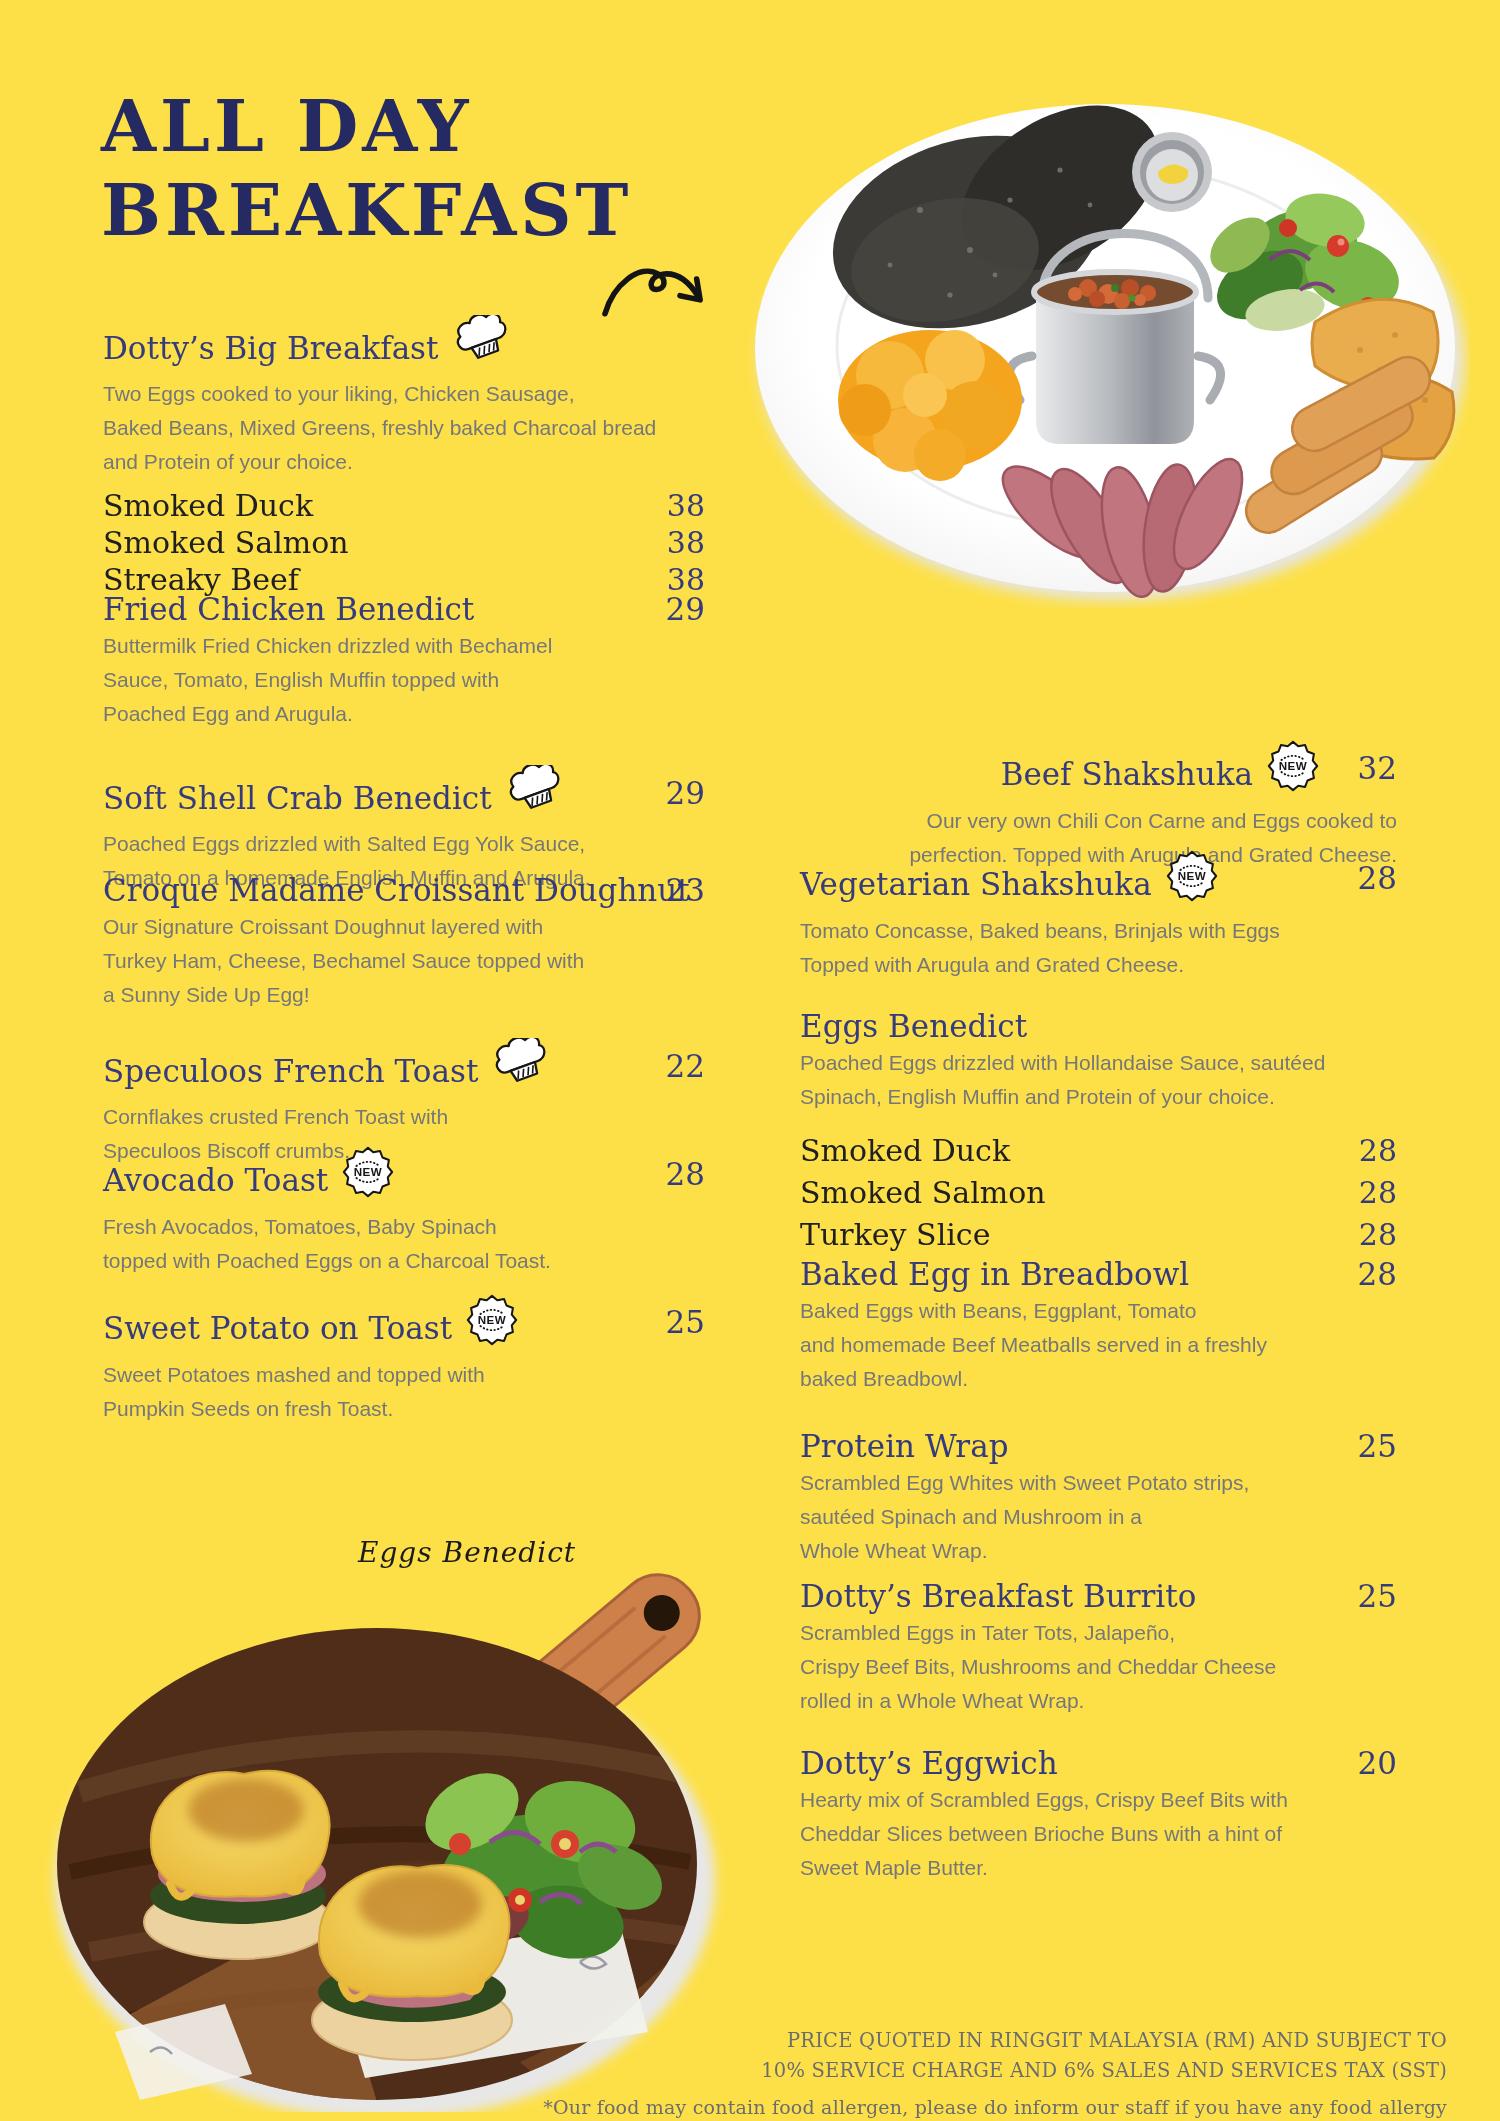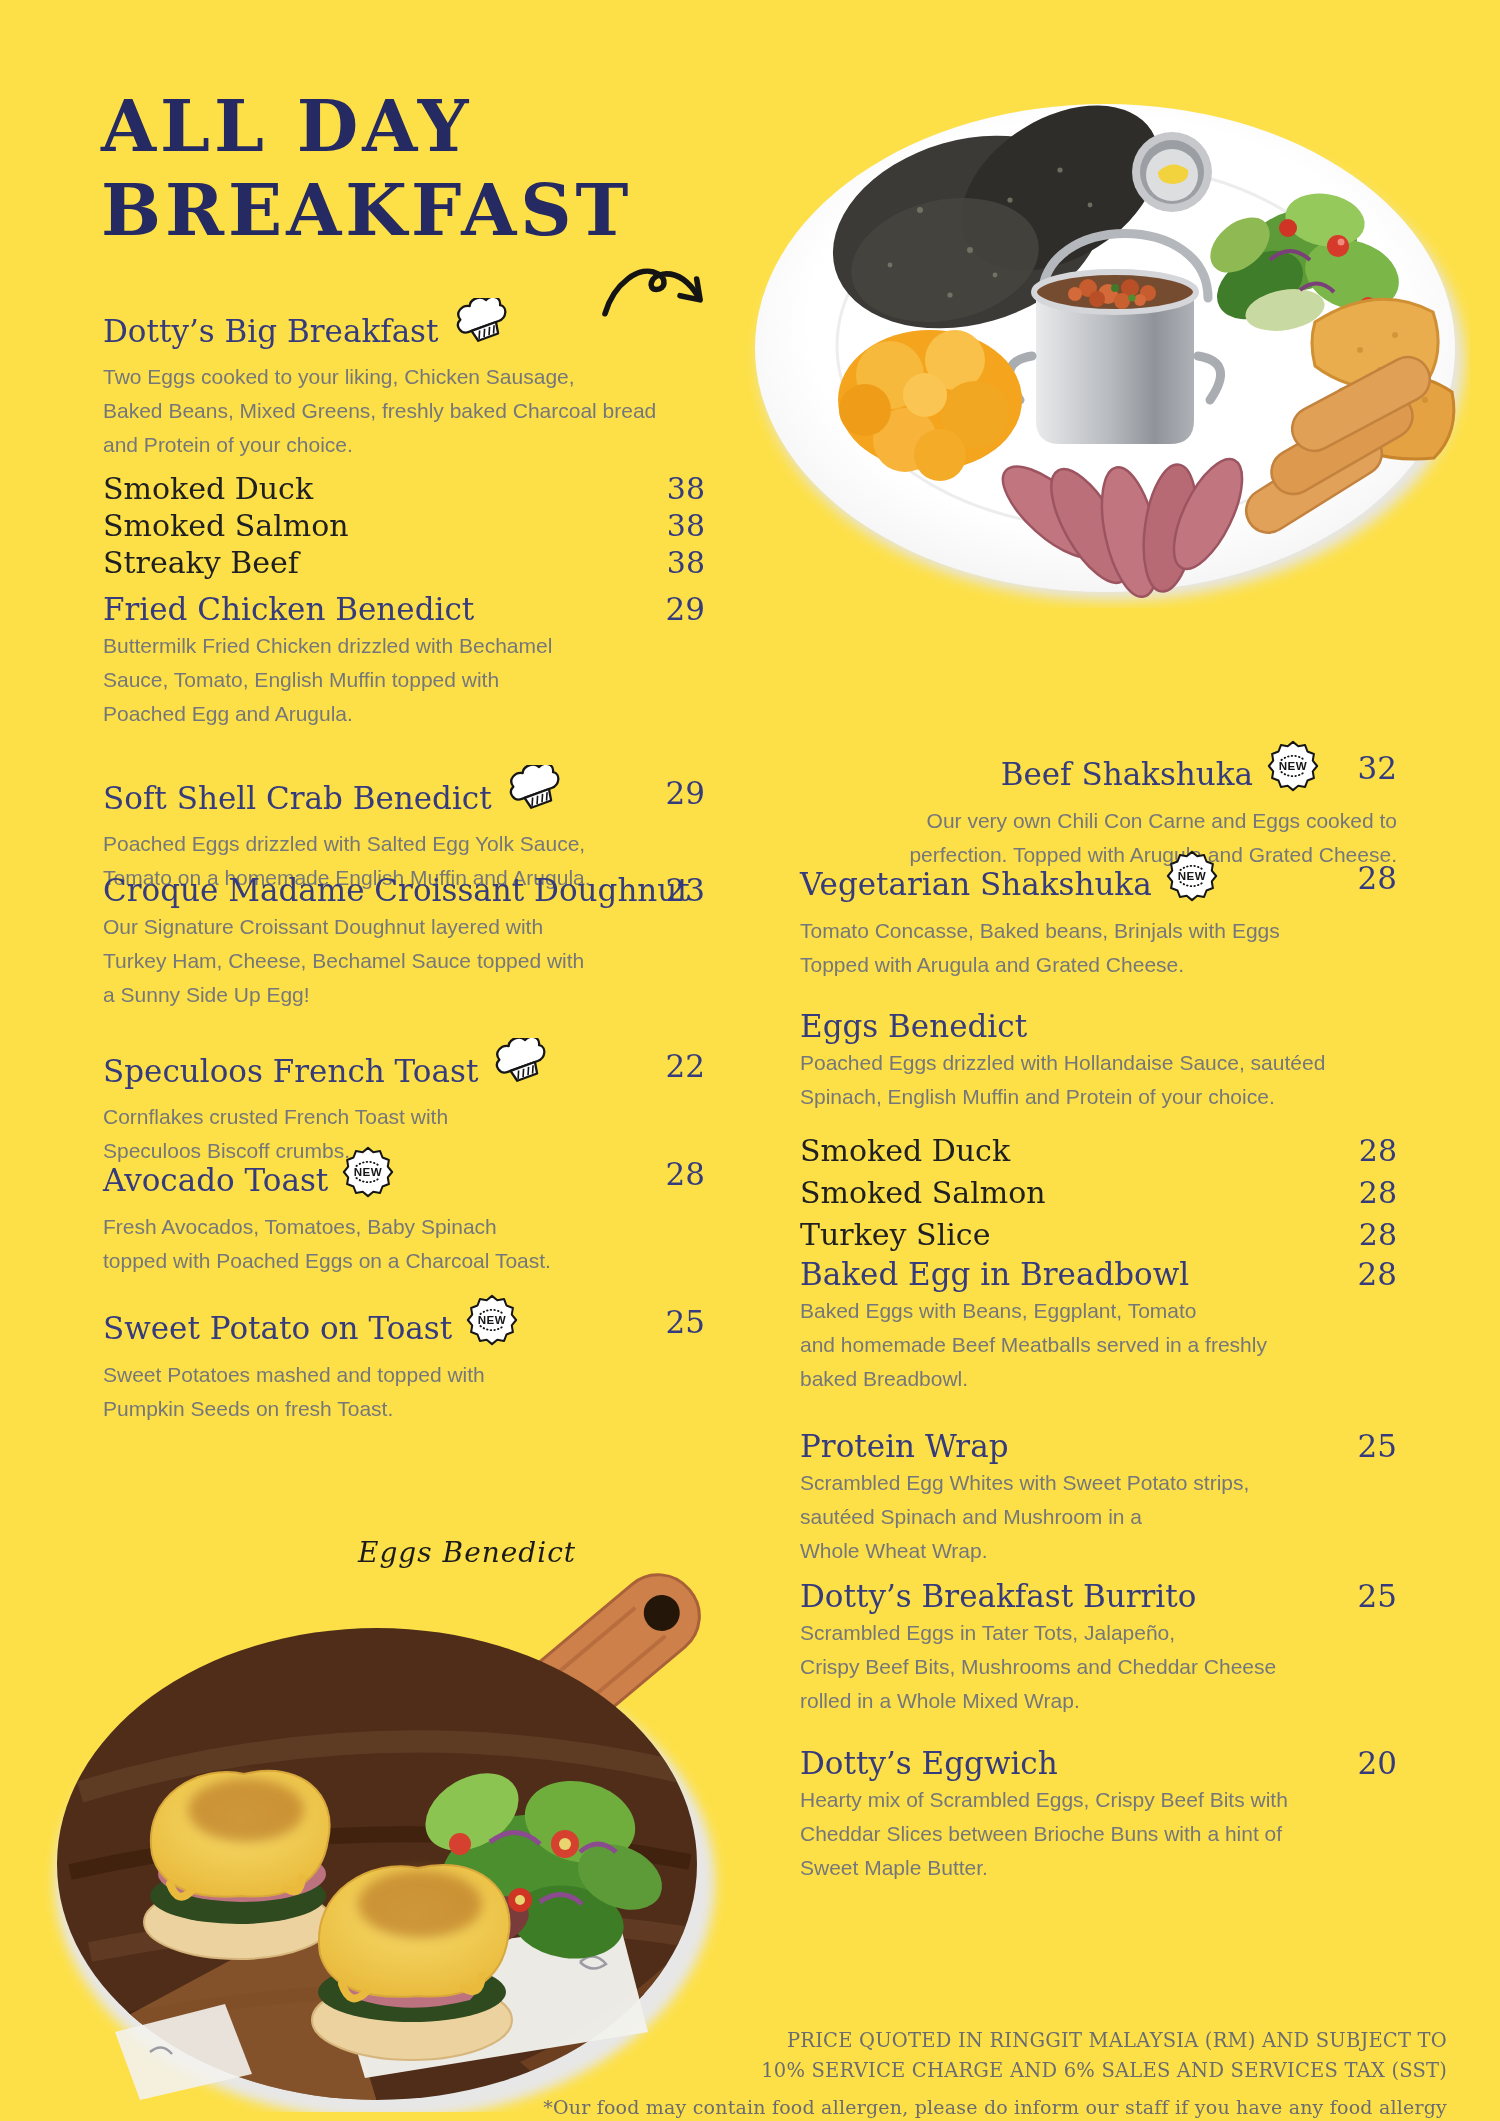--- a/index.html
+++ b/index.html
@@ -236,21 +236,21 @@
 
       <g stroke="#c3823d" stroke-width="2.5">
         <rect x="498" y="400" width="152" height="44" rx="22" fill="#e1a158" transform="rotate(-32 574 422)"></rect>
         <rect x="524" y="362" width="156" height="44" rx="22" fill="#dd9a4e" transform="rotate(-30 602 384)"></rect>
         <rect x="546" y="322" width="150" height="44" rx="22" fill="#e0a055" transform="rotate(-28 621 344)"></rect>
       </g>
     </svg>
   </div>
 
   <div class="menu-col" style="left: 103px; width: 602px;">
-      <div class="menu-item" style="top: 308px;">
+      <div class="menu-item" style="top: 325px;">
         <div class="item-head"><span class="item-name">Dotty’s Big Breakfast</span><span class="badge"><svg width="58" height="50" viewBox="0 0 60 52">
               <g transform="rotate(-20 30 26)">
                 <path d="M14,30 C5,30 2,19 10,15 C7,6 17,1 24,5 C27,-2 39,-2 42,5 C49,1 58,7 54,15 C61,19 56,30 47,30 Z" fill="#fff" stroke="#161616" stroke-width="2.4" stroke-linejoin="round"></path>
                 <path d="M17,30 L44,30 L42,42 L20,42 Z" fill="#fff" stroke="#161616" stroke-width="2.4" stroke-linejoin="round"></path>
                 <path d="M25,32.5 l-3.5,8 M30.5,32.5 l-3.5,8 M36,32.5 l-3.5,8 M41,32.5 l-3.5,8" stroke="#161616" stroke-width="1.7" fill="none"></path>
               </g>
             </svg></span></div>
         <div class="item-desc">
           <div class="desc-line">Two Eggs cooked to your liking, Chicken Sausage,</div>
           <div class="desc-line">Baked Beans, Mixed Greens, freshly baked Charcoal bread</div>
@@ -381,21 +381,21 @@
           <div class="desc-line">Scrambled Egg Whites with Sweet Potato strips,</div>
           <div class="desc-line">sautéed Spinach and Mushroom in a</div>
           <div class="desc-line">Whole Wheat Wrap.</div>
         </div>
       </div>
       <div class="menu-item" style="top: 1578px;">
         <div class="item-head"><span class="item-name">Dotty’s Breakfast Burrito</span><span class="item-price">25</span></div>
         <div class="item-desc">
           <div class="desc-line">Scrambled Eggs in Tater Tots, Jalapeño,</div>
           <div class="desc-line">Crispy Beef Bits, Mushrooms and Cheddar Cheese</div>
-          <div class="desc-line">rolled in a Whole Mixed Wrap.</div>
+          <div class="desc-line">rolled in a Whole Wheat Wrap.</div>
         </div>
       </div>
       <div class="menu-item" style="top: 1745px;">
         <div class="item-head"><span class="item-name">Dotty’s Eggwich</span><span class="item-price">20</span></div>
         <div class="item-desc">
           <div class="desc-line">Hearty mix of Scrambled Eggs, Crispy Beef Bits with</div>
           <div class="desc-line">Cheddar Slices between Brioche Buns with a hint of</div>
           <div class="desc-line">Sweet Maple Butter.</div>
         </div>
       </div>

